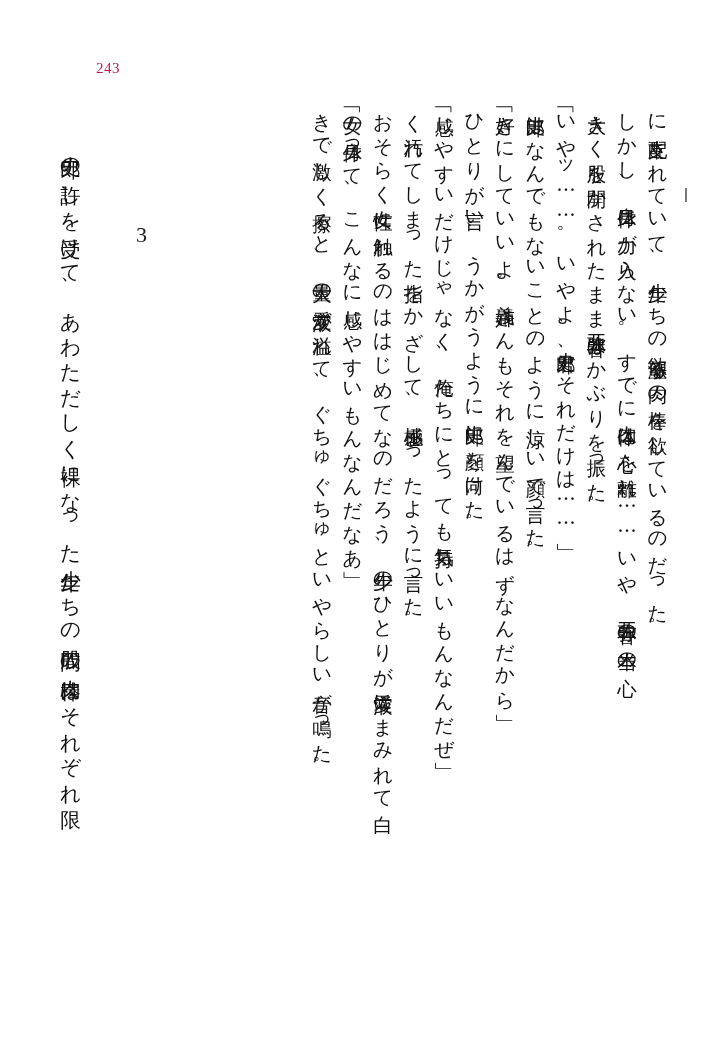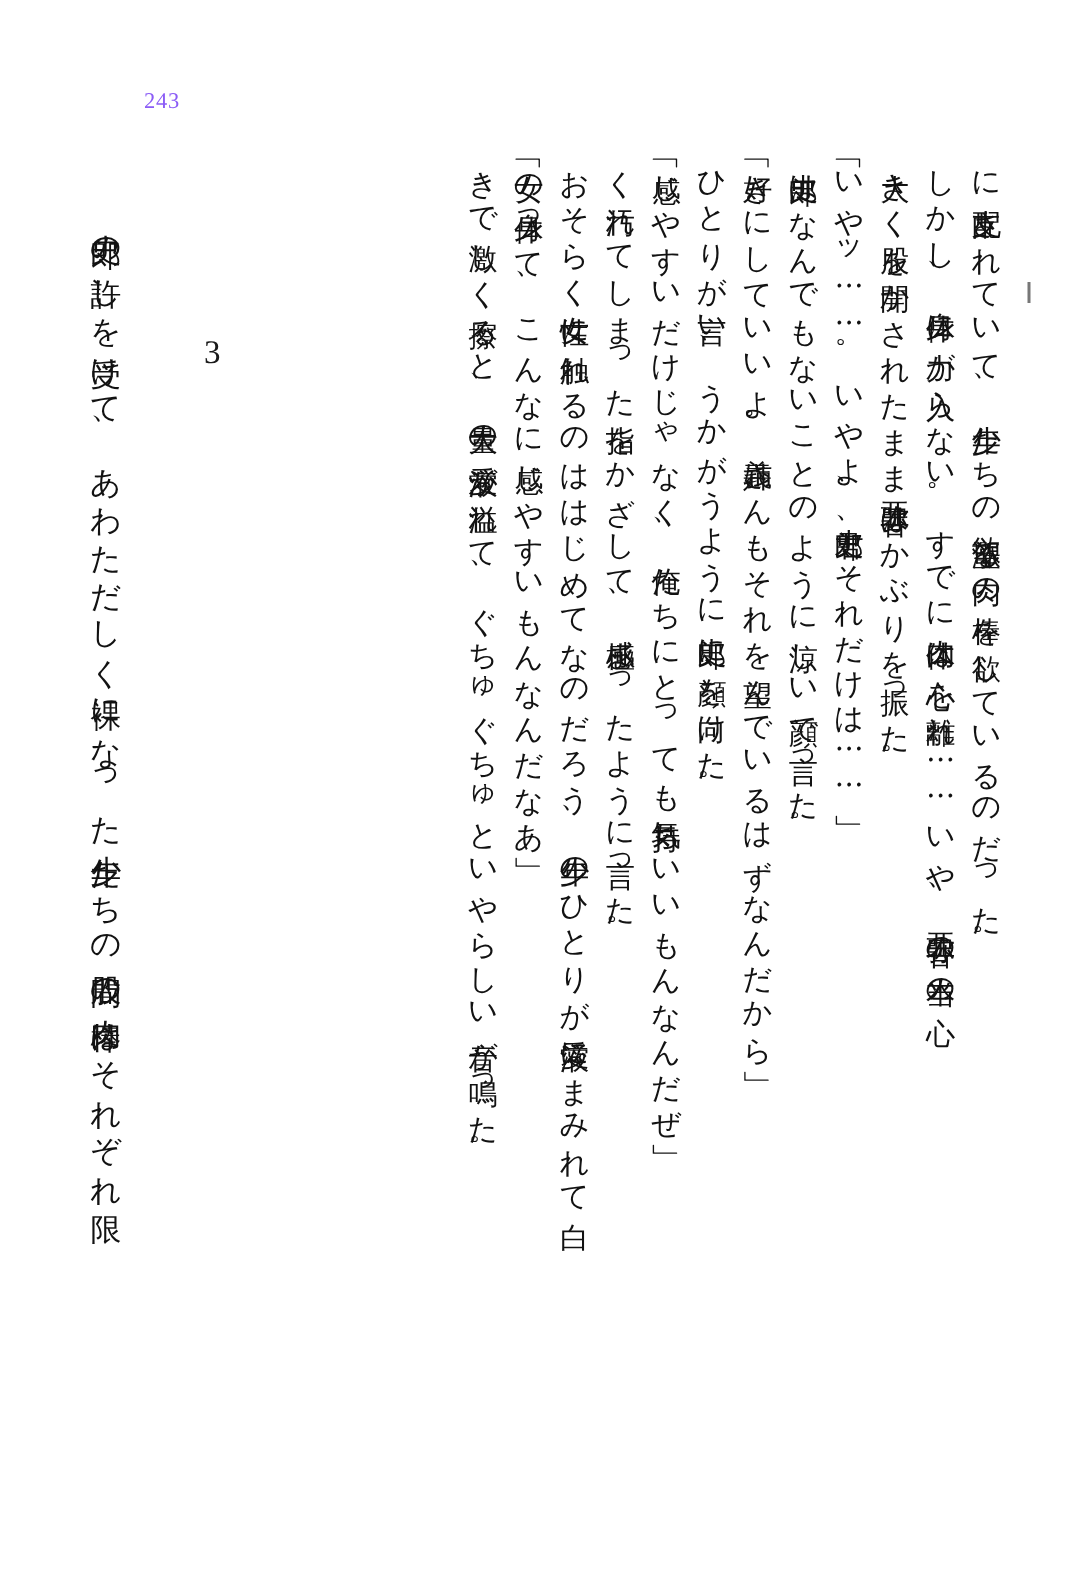--- a/index.html
+++ b/index.html
@@ -15,21 +15,21 @@
     overflow: hidden;
     font-family: "Liberation Serif", "DejaVu Serif", serif;
     color: #111111;
   }
   .page-number {
     position: absolute;
     top: 60px;
     left: 96px;
     font-size: 15px;
     letter-spacing: 0.5px;
-    color: #8b5cf6;
+    color: #be185d;
     font-family: "Liberation Serif", serif;
   }
   .chapter-number {
     position: absolute;
     top: 222px;
     left: 136px;
     font-size: 22px;
     color: #1a1a1a;
     font-family: "Liberation Serif", serif;
   }

